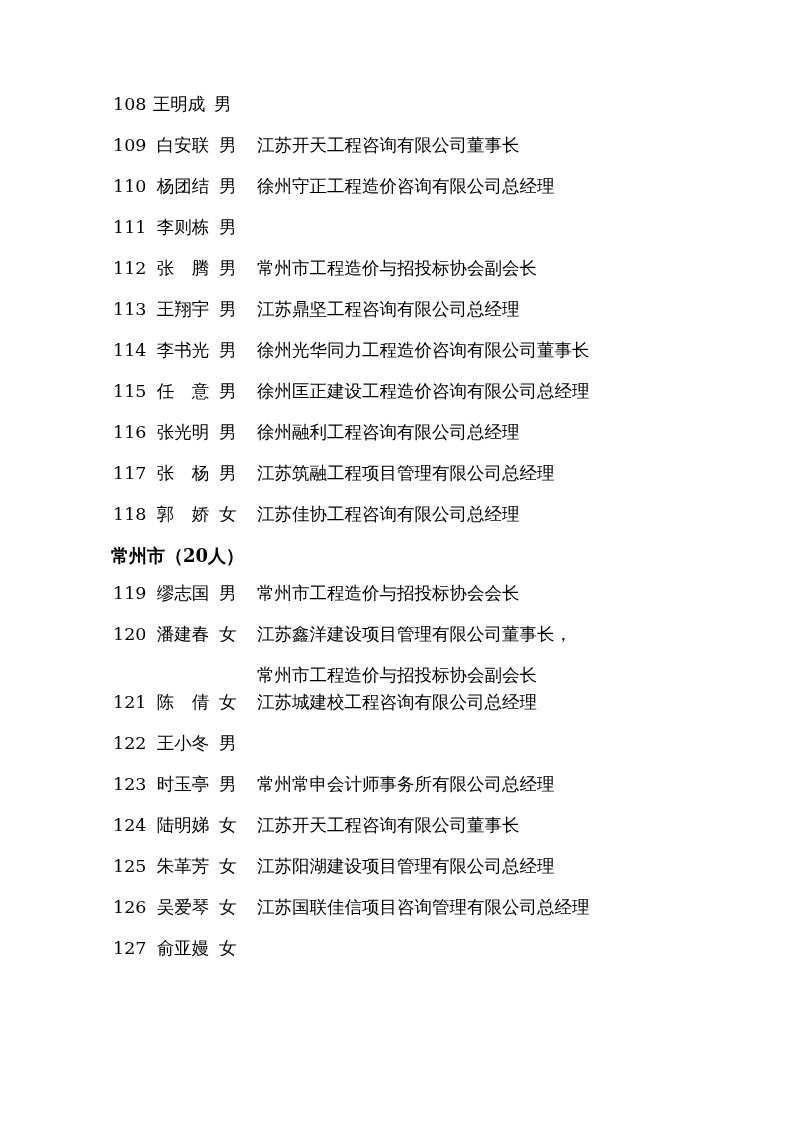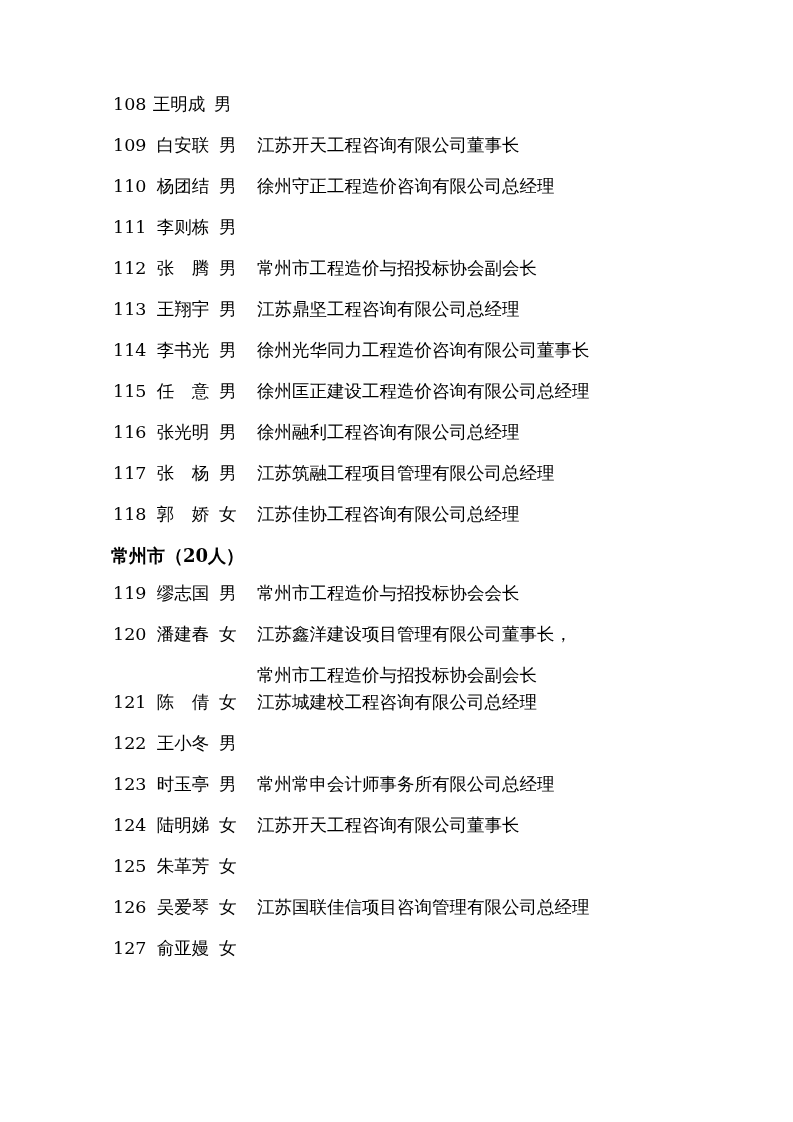--- a/index.html
+++ b/index.html
@@ -212,20 +212,21 @@
       <span class="num">124</span>
       <span class="name">陆明娣</span>
       <span class="gender">女</span>
       <span class="org">江苏开天工程咨询有限公司董事长</span>
     </div>
 
     <div class="row">
       <span class="num">125</span>
       <span class="name">朱革芳</span>
       <span class="gender">女</span>
+      <span class="org">江苏阳湖建设项目管理有限公司总经理</span>
     </div>
 
     <div class="row">
       <span class="num">126</span>
       <span class="name">吴爱琴</span>
       <span class="gender">女</span>
       <span class="org">江苏国联佳信项目咨询管理有限公司总经理</span>
     </div>
 
     <div class="row">

